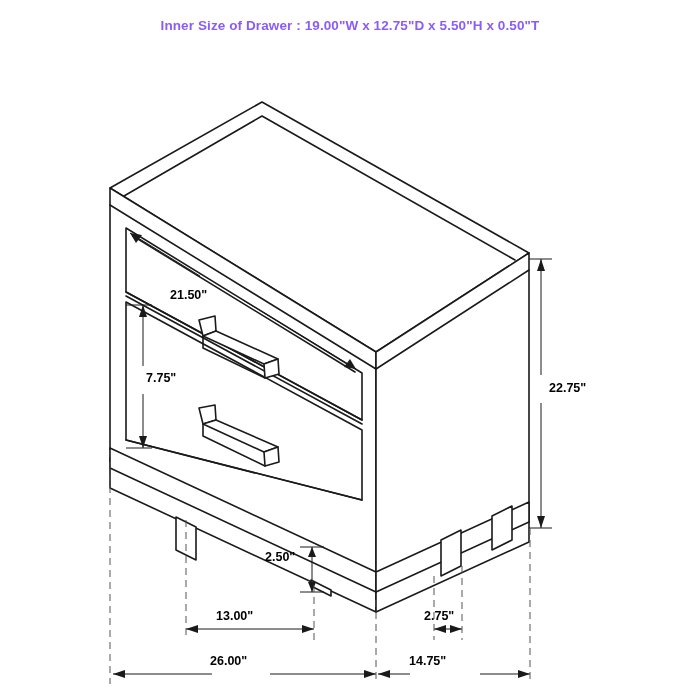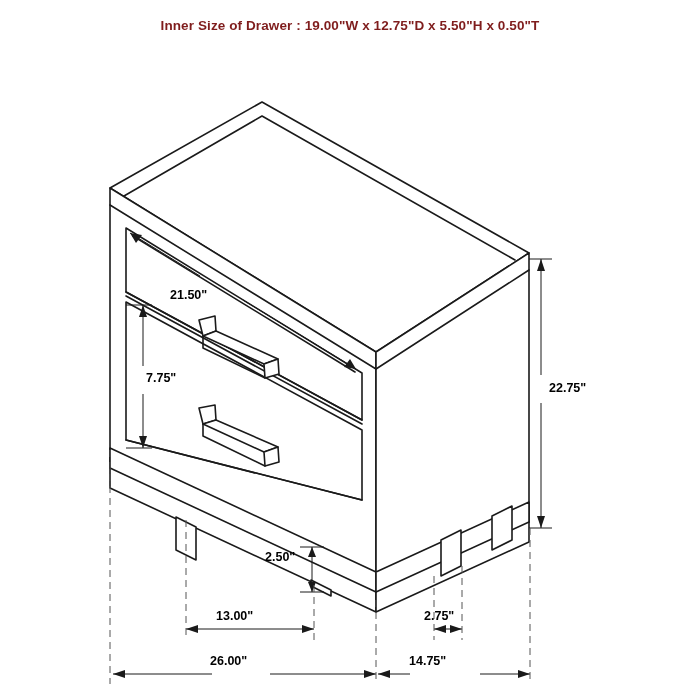--- a/index.html
+++ b/index.html
@@ -22,21 +22,21 @@
   }
   #title {
     position: absolute;
     top: 18px;
     left: 0;
     width: 700px;
     text-align: center;
     font-size: 13.5px;
     font-weight: bold;
     letter-spacing: 0.1px;
-    color: #7f1d1d;
+    color: #8b5cf6;
   }
   #drawing {
     position: absolute;
     top: 0;
     left: 0;
   }
   .dimlabel {
     position: absolute;
     font-size: 12.5px;
     font-weight: bold;

